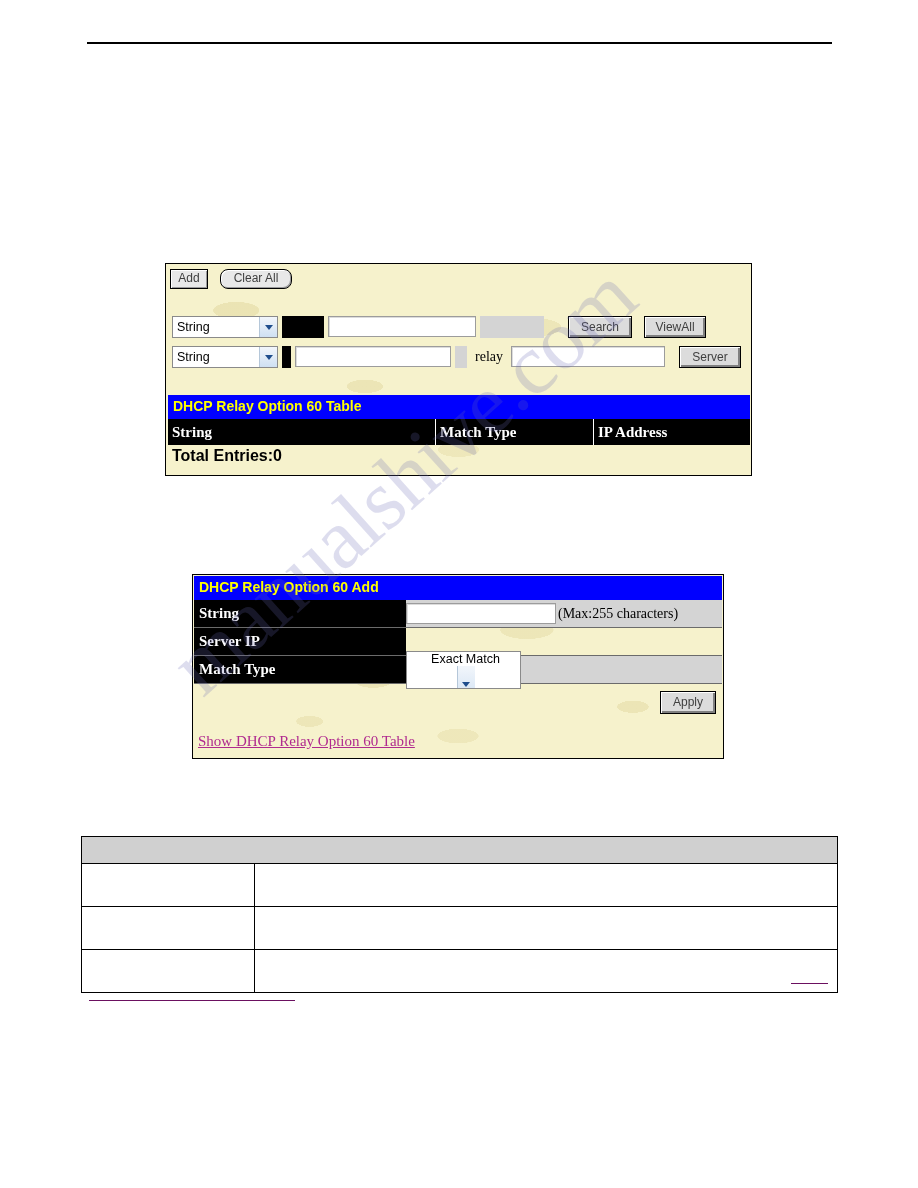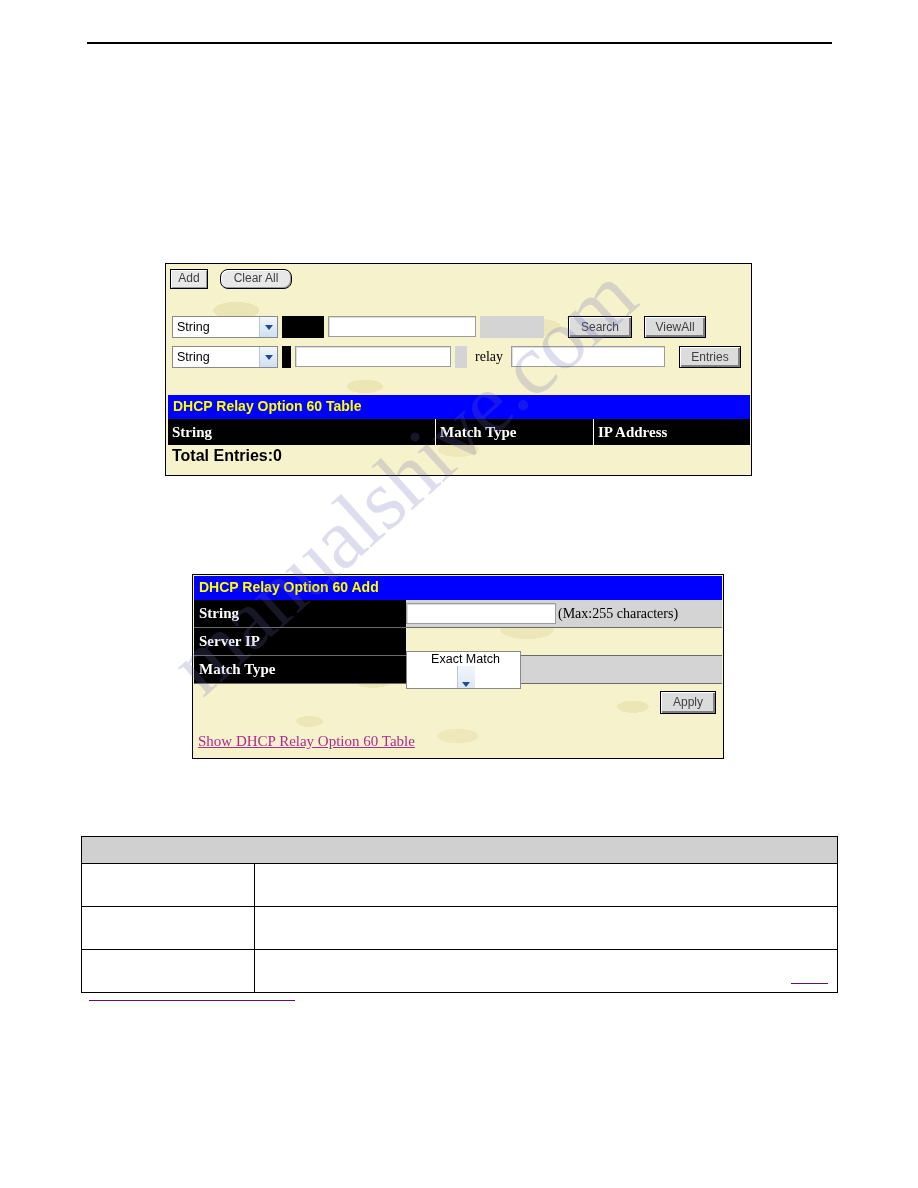--- a/index.html
+++ b/index.html
@@ -290,21 +290,21 @@
   <div id="p1-row-delete">
     <span class="sel" style="width:106px;height:22px;vertical-align:top;">
       <span class="sel-label">String</span>
       <span class="arrow"></span>
     </span>
     <span class="blackbox" style="display:inline-block;width:9px;height:22px;vertical-align:top;"></span>
     <span class="txt" style="width:156px;height:21px;vertical-align:top;"></span>
     <span class="graybox" style="display:inline-block;width:12px;height:22px;vertical-align:top;"></span>
     <span style="display:inline-block;font-family:'Liberation Serif',serif;font-size:14px;line-height:22px;vertical-align:top;padding:0 4px;">relay</span>
     <span class="txt" style="width:154px;height:21px;vertical-align:top;"></span>
-    <span class="btn flat" style="width:62px;height:22px;line-height:18px;margin-left:10px;vertical-align:top;">Entries</span>
+    <span class="btn flat" style="width:62px;height:22px;line-height:18px;margin-left:10px;vertical-align:top;">Server</span>
   </div>
 
   <div class="blue-bar" id="p1-tbl-head">DHCP Relay Option 60 Table</div>
 
   <div id="p1-col-head">
     <span class="c" style="width:268px;">String</span>
     <span class="c" style="width:158px;">Match Type</span>
     <span class="c" style="flex:1 1 auto;">IP Address</span>
   </div>
 

